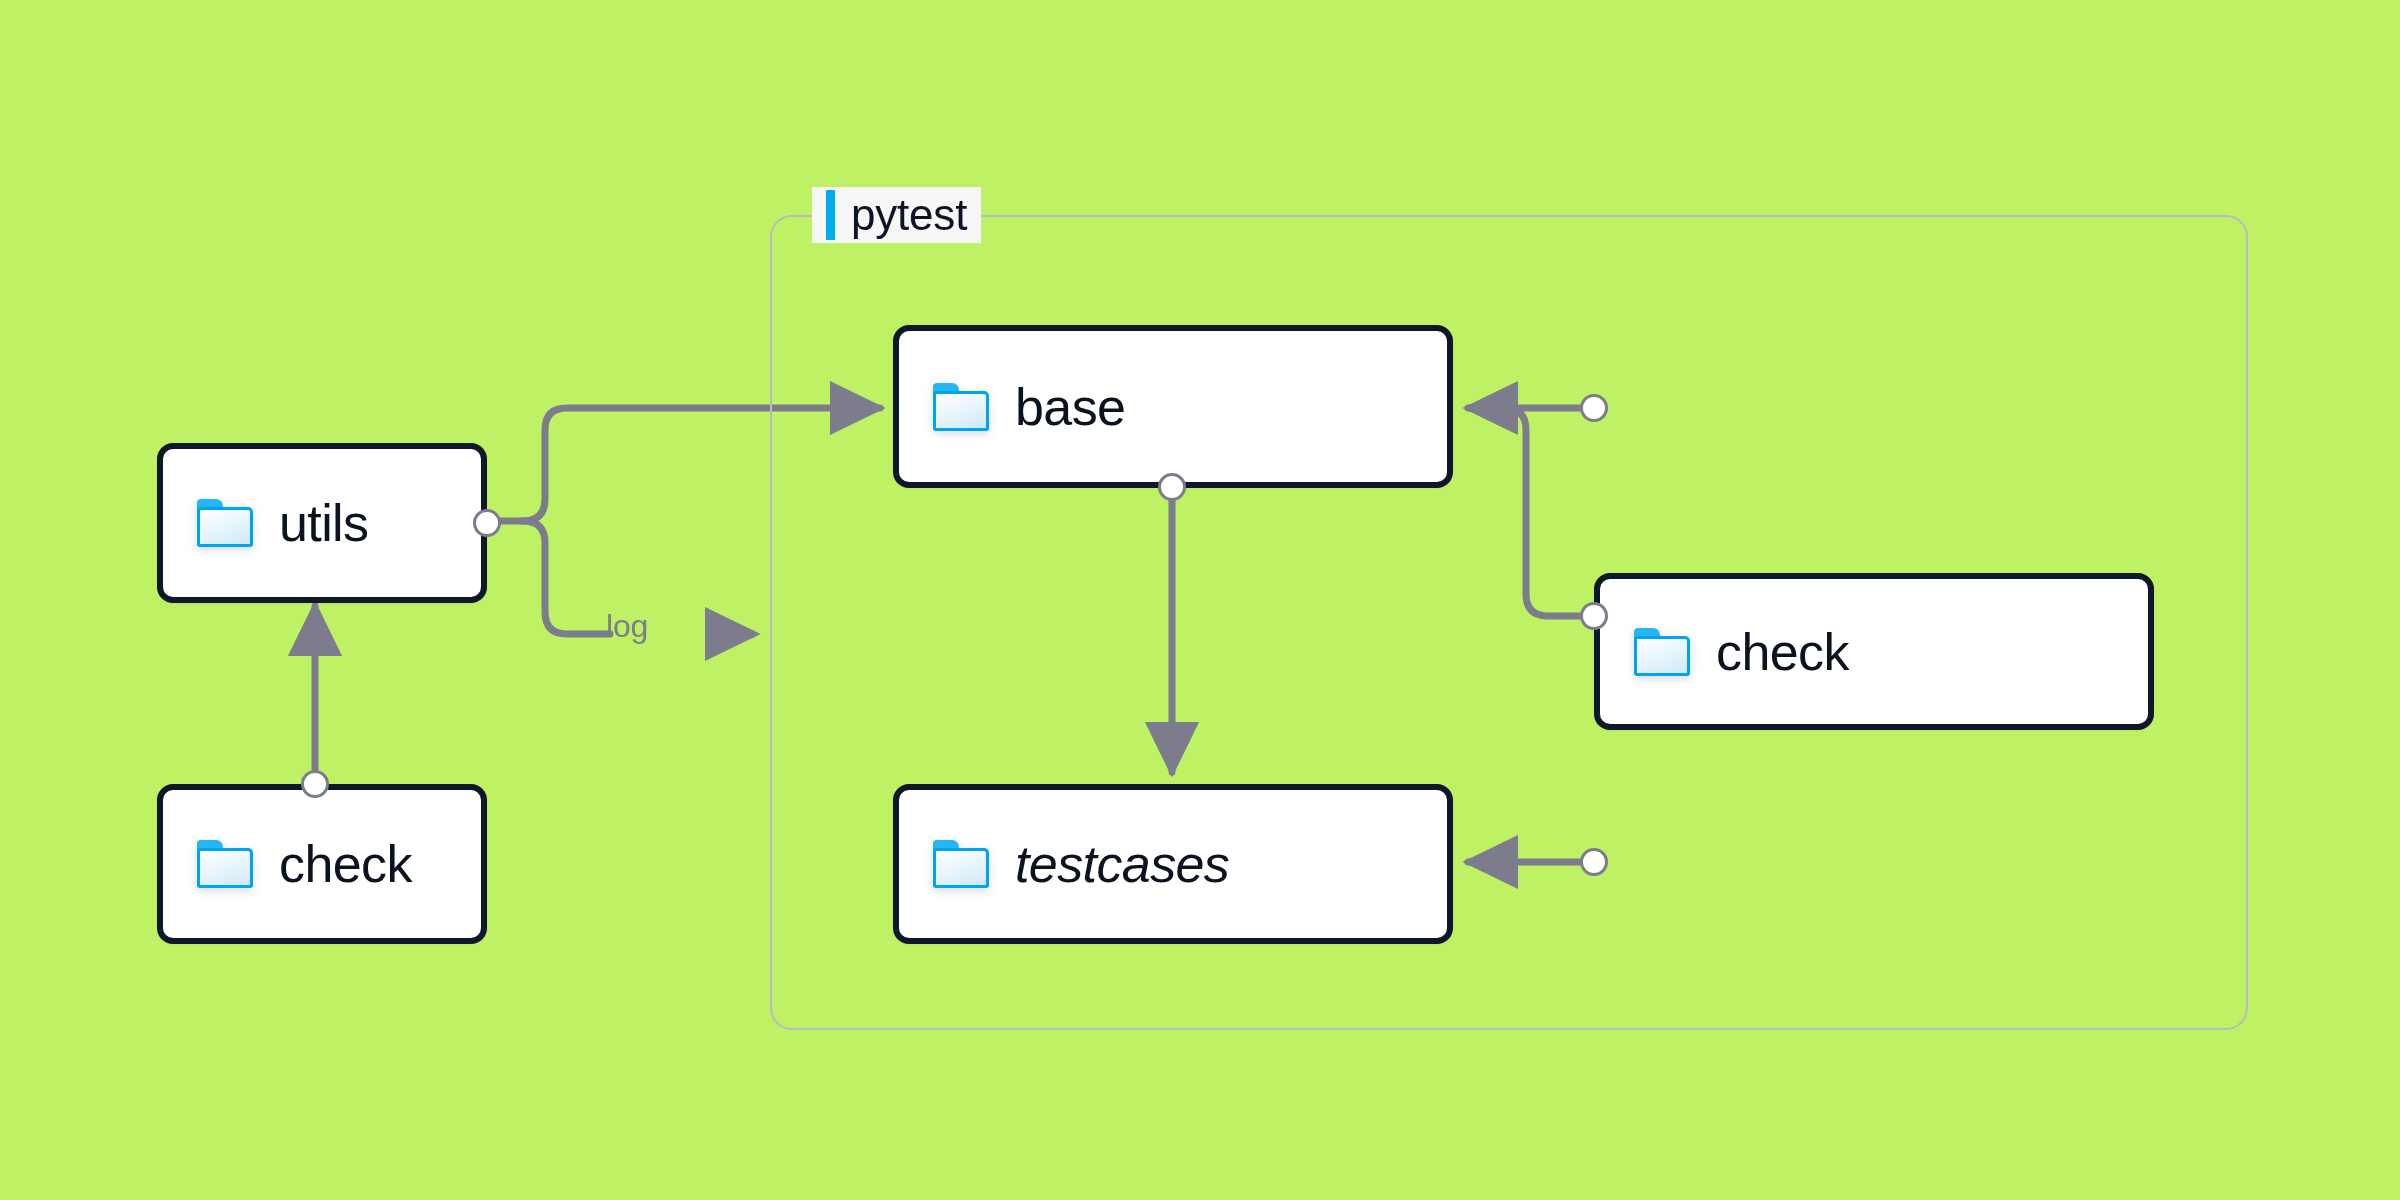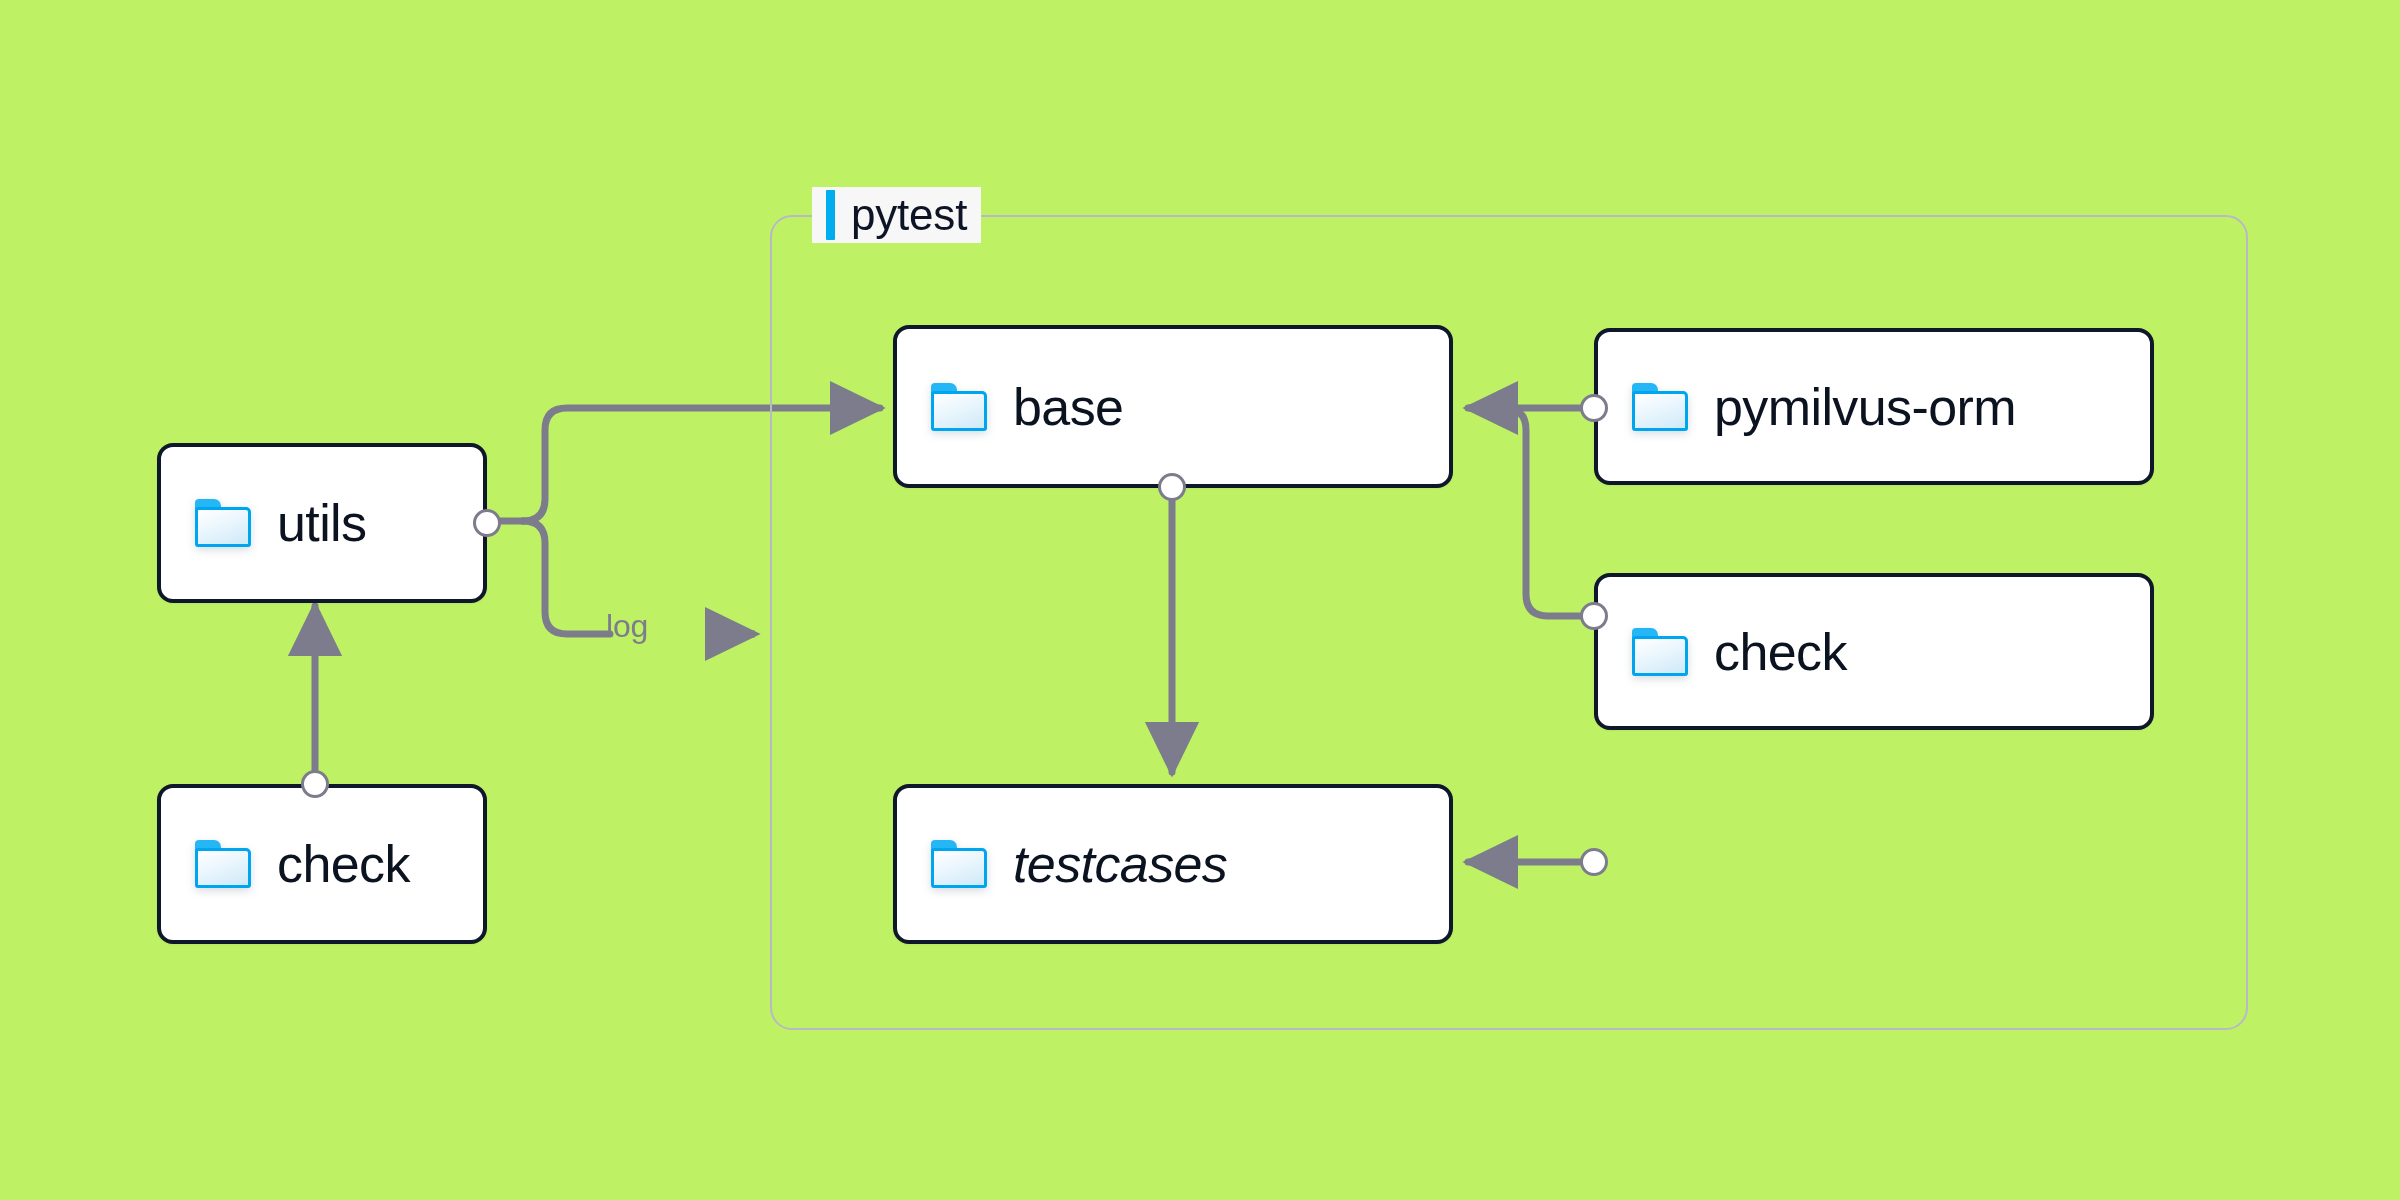--- a/index.html
+++ b/index.html
@@ -59,21 +59,21 @@
     font-size: 44px;
     color: #0d1426;
     letter-spacing: -0.2px;
   }
 
   
   .node {
     position: absolute;
     box-sizing: border-box;
     background: #ffffff;
-    border: 4px solid #0f172a;
+    border: 6px solid #0f172a;
     border-radius: 16px;
     display: flex;
     align-items: center;
     box-shadow: 0 1px 2px rgba(20,20,40,0.05);
   }
   .node .inner {
     display: flex;
     align-items: center;
     gap: 26px;
     padding-left: 34px;
@@ -207,29 +207,20 @@
   <div class="node" style="left:893px; top:784px; width:560px; height:160px;font-style:italic;">
     <div class="inner">
       <span class="folder">
         <span class="tab"></span>
           <span class="body"></span>
       </span>
       <span class="label">testcases</span>
     </div>
   </div>
 
-  <div class="node" style="left:1594px; top:328px; width:560px; height:157px;">
-    <div class="inner">
-      <span class="folder">
-        <span class="tab"></span>
-          <span class="body"></span>
-      </span>
-      <span class="label">pymilvus-orm</span>
-    </div>
-  </div>
   <span class="port" style="left:1580px; top:394px;"></span>
 
   <div class="node" style="left:1594px; top:537px; width:560px; height:157px;margin-top:36px;">
     <div class="inner">
       <span class="folder">
         <span class="tab"></span>
           <span class="body"></span>
       </span>
       <span class="label">check</span>
     </div>

